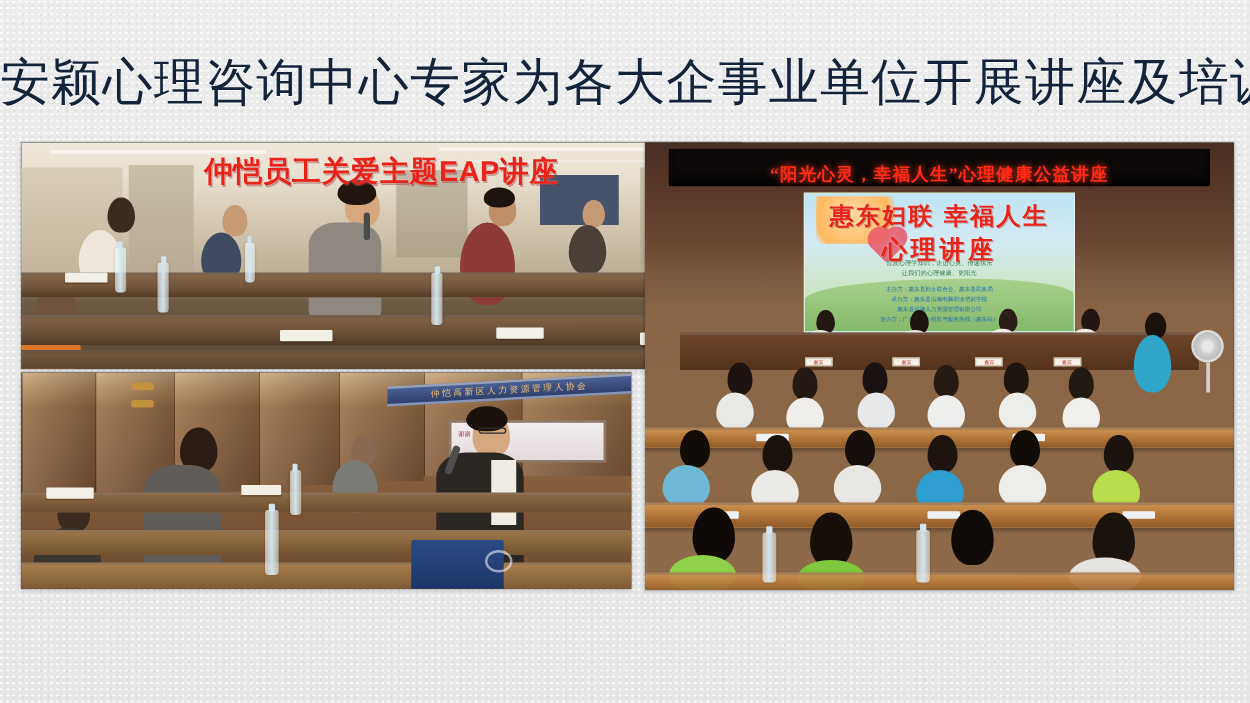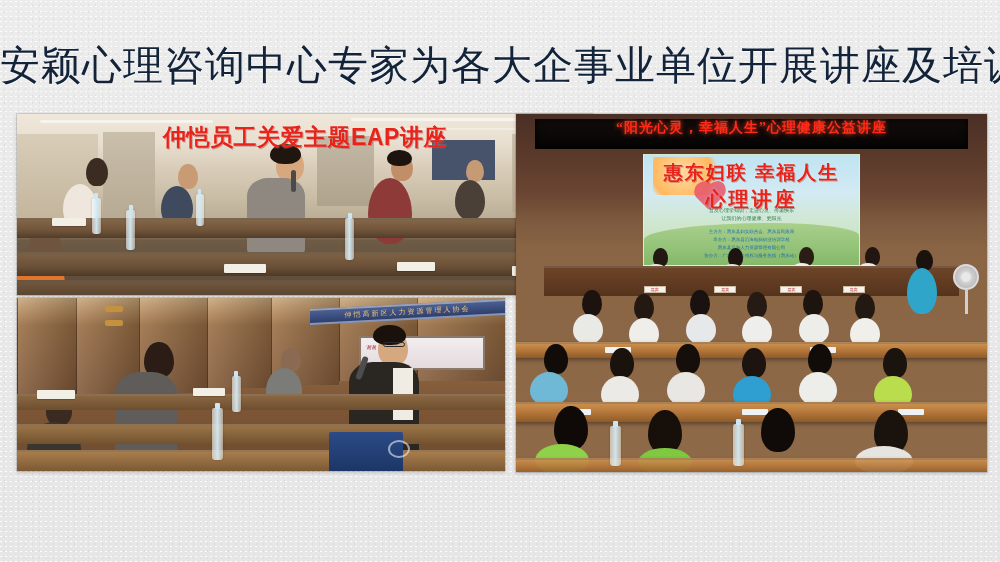--- a/index.html
+++ b/index.html
@@ -77,21 +77,21 @@
   .proj-screen{ position:absolute; background:linear-gradient(180deg,#f2eef0,#e4dadd);
                 border:2px solid #8b7a6b; }
   .proj-screen i{ position:absolute; left:6px; top:6px; font-size:5px; color:#9b2d3a; font-style:normal; }
 
   
   #photo-r .scene{
     background:linear-gradient(180deg,#4a2f25 0%, #5b3a2b 12%, #6a4532 22%, #7d5a3f 30%, #8a6545 38%, #8e6a48 100%);
   }
   .led-board{ position:absolute; left:4%; top:5px; width:92%; height:30px;
               background:linear-gradient(180deg,#120d0c,#060404);
-              display:flex; align-items:flex-start; justify-content:center; overflow:hidden;
+              display:flex; align-items:flex-end; justify-content:center; overflow:hidden;
               box-shadow:inset 0 0 10px rgba(0,0,0,.9); }
   .led-board span{ color:#ff2a17; font-size:14px; font-weight:bold; letter-spacing:1px;
                    white-space:nowrap; font-family:"Liberation Serif",serif;
                    text-shadow:0 0 5px rgba(255,60,30,.95); }
 
   .r-screen{ position:absolute; left:27%; top:40px; width:46%; height:112px;
              background:linear-gradient(180deg,#bfe4f2 0%, #d3eaf3 35%, #cfe7cf 62%, #bcdcb4 100%);
              border:1px solid rgba(255,255,255,.35); overflow:hidden; }
   .r-screen .sun{ position:absolute; left:4%; top:2%; width:34%; height:34%;
                   background:radial-gradient(circle at 40% 40%,#ffd9a0,#ffb85e 60%,rgba(255,184,94,0) 72%); }

